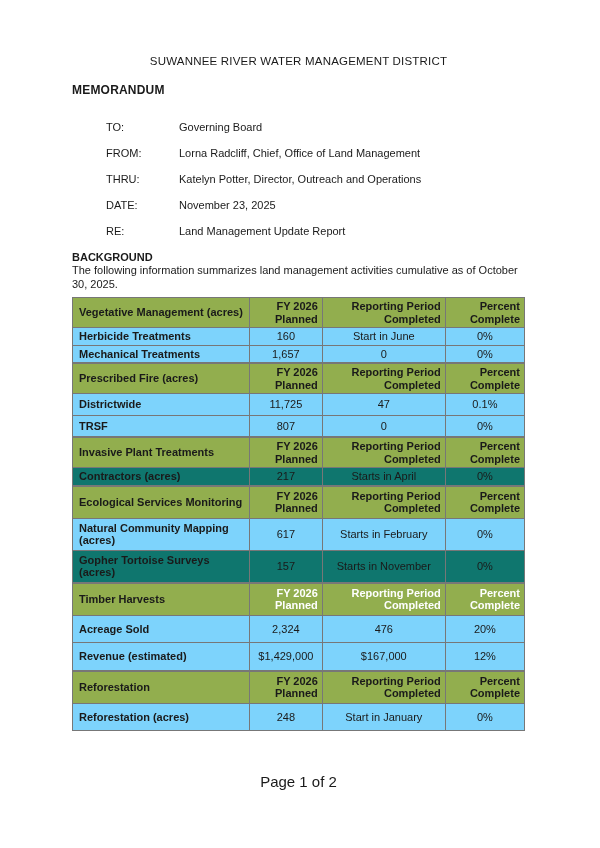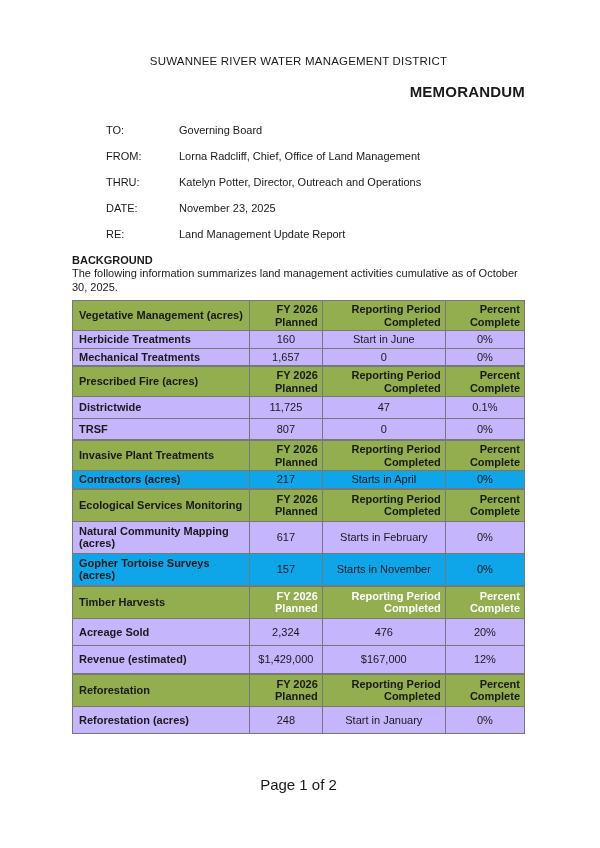--- a/index.html
+++ b/index.html
@@ -9,21 +9,21 @@
     color:#1a1a1a;
     -webkit-font-smoothing:antialiased;
   }
   .page { box-sizing:border-box; width:600px; height:848px; padding:55px 75px 0 72px; }
 
   .org-title {
     text-align:center; font-size:11.5px; font-weight:normal;
     letter-spacing:.2px; margin:0 0 16px 0;
   }
   .doc-type {
-    text-align:right; font-size:15px; font-weight:bold;
+    text-align:left; font-size:12px; font-weight:bold;
     letter-spacing:.2px; margin:0 0 24px 0;
   }
 
   .memo-fields { font-size:11px; }
   .memo-row { display:flex; margin-bottom:14px; }
   .memo-label { width:73px; flex:0 0 73px;margin-left:34px; }
   .memo-value { flex:1; }
 
   .background-heading {
     font-size:11px; font-weight:bold; 
@@ -37,36 +37,36 @@
   }
   table.data-table th, table.data-table td {
     border:1px solid #777777; overflow:hidden;
   }
   table.data-table th {
     background:#92AE4E; font-weight:bold; text-align:right;
     vertical-align:middle; padding:2px 4px; line-height:12.5px;
   }
   table.data-table th.c1 { text-align:left; padding-left:6px; }
   table.data-table td {
-    text-align:center; vertical-align:middle; background:#c4b5fd;
+    text-align:center; vertical-align:middle; background:#7dd3fc;
     line-height:12.5px;
   }
   table.data-table td.c1 {
     text-align:left; font-weight:bold; padding-left:6px;
   }
   .c1 { width:40%; } .c2 { width:15.5%; } .c3 { width:27.5%; } .c4 { width:17%; }
 
   table.size-compact td { padding:2px 4px; }
   table.size-medium  td { padding:4px 4px; }
   table.size-mixed   td { padding:3px 4px; }
   table.size-tall    td { padding:7px 4px; }
   table.size-tall th, table.size-mixed th { padding:3px 4px; }
 
   table.white-heads th:not(.c1) { color:#ffffff; }
-  tr.tint td { background:#0ea5e9; }
+  tr.tint td { background:#0f766e; }
 
   .footer { text-align:center; font-size:15px; }
   .footer-page { margin-top:42px; }
 </style>
 </head>
 <body>
 
 <div class="page">
 
   <div class="org-title">SUWANNEE RIVER WATER MANAGEMENT DISTRICT</div>

